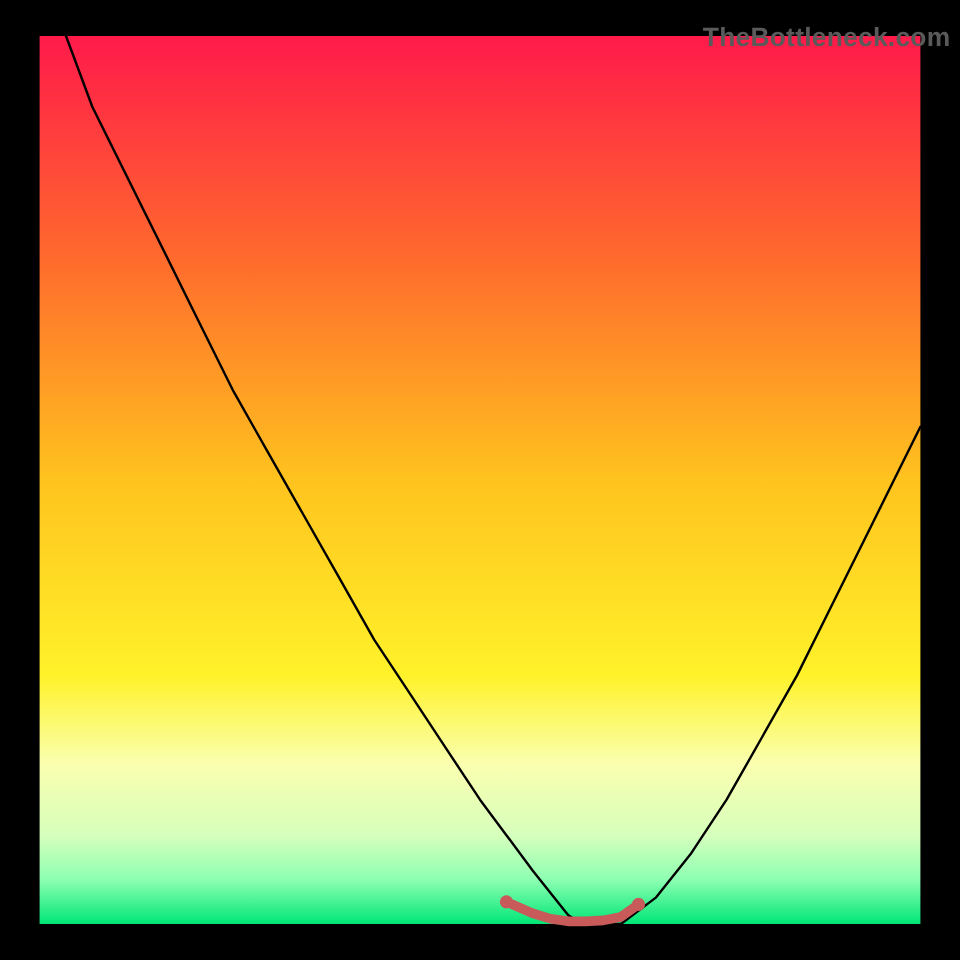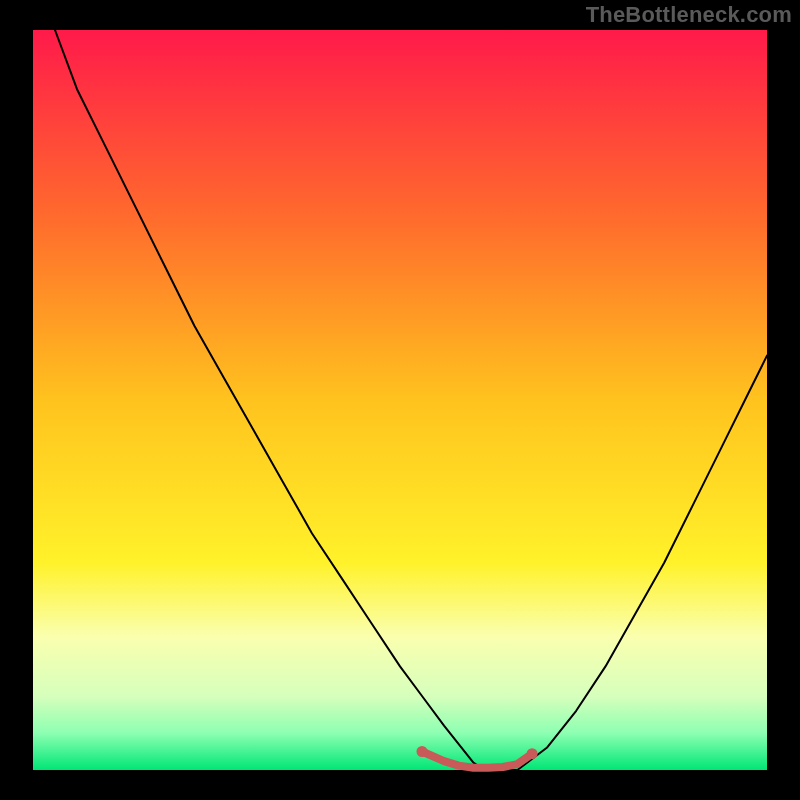--- a/index.html
+++ b/index.html
@@ -12,21 +12,21 @@
     font-family: Arial, Helvetica, sans-serif;
   }
   .container {
     position: relative;
     width: 800px;
     height: 800px;
     background: #000;
   }
   .watermark {
     position: absolute;
-    top: 2px;
+    top: 18px;
     right: 8px;
     font-size: 22px;
     font-weight: 600;
     color: #5a5a5a;
     letter-spacing: 0.2px;
     z-index: 20;
     user-select: none;
   }
   svg {
     position: absolute;

